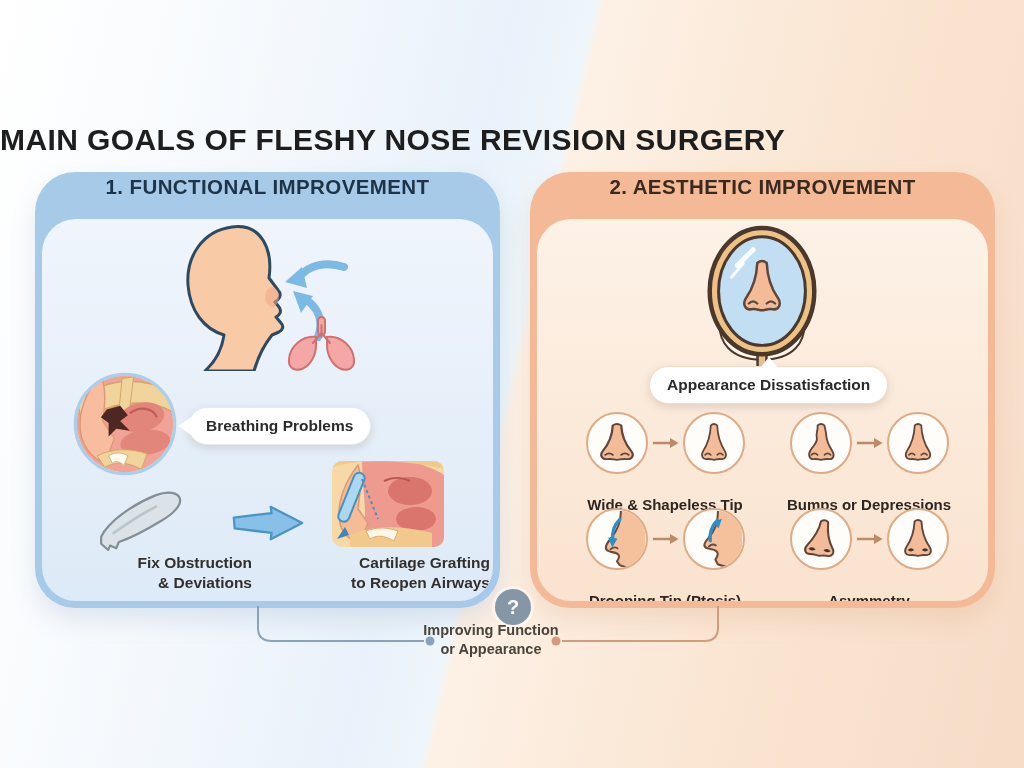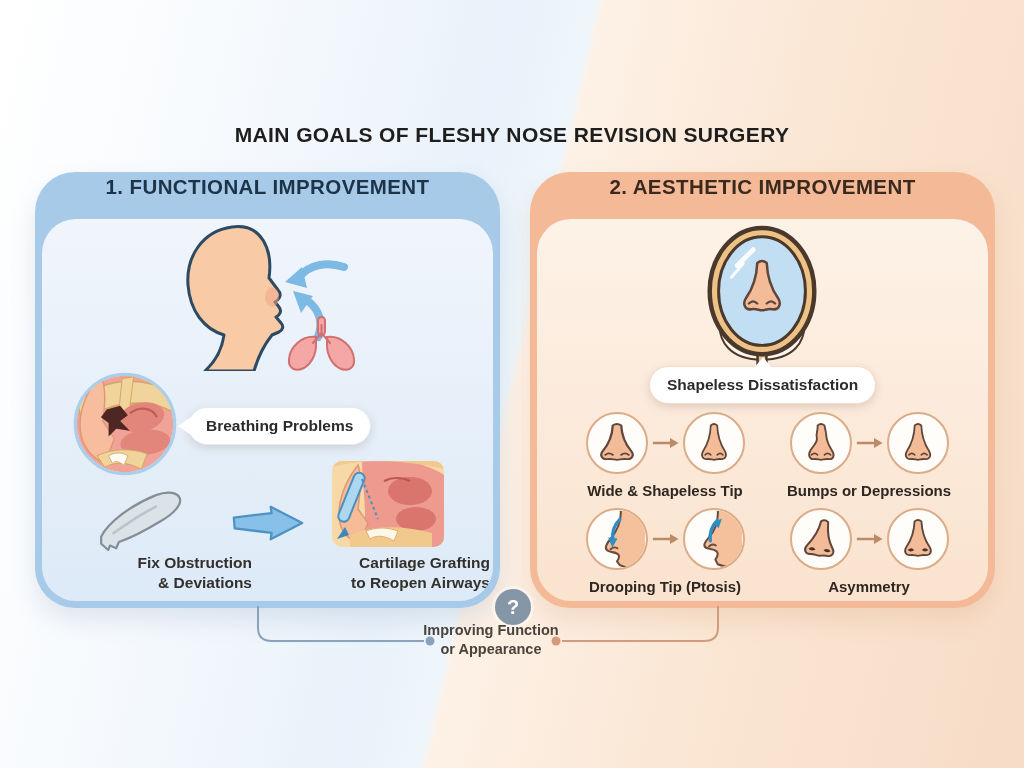--- a/index.html
+++ b/index.html
@@ -1,20 +1,20 @@
 <!DOCTYPE html>
 <html><head>
 <meta charset="utf-8">
 <style>
   html,body{margin:0;padding:0;}
   body{font-family:"Liberation Sans",sans-serif;}
   .page{position:relative;width:1024px;height:768px;overflow:hidden;
     background:linear-gradient(103deg,#ffffff 0%,#f7fafd 20%,#e9f2fa 43%,#eef6fb 49.6%,#fdf1e6 50.4%,#fae6d3 72%,#f7dcc7 100%);}
-  .title{position:absolute;left:0;right:0;top:123px;text-align:center;
-    font-size:21px;font-weight:800;letter-spacing:.4px;color:#1e1e1e;}
+  .title{position:absolute;left:0;right:0;top:123px;text-align:left;
+    font-size:30px;font-weight:800;letter-spacing:.4px;color:#1e1e1e;}
   
   .panel{position:absolute;top:172px;width:465px;height:436px;border-radius:40px;}
   .panel.func{left:35px;background:#a8cae9;box-shadow:0 12px 24px rgba(110,140,175,.18);}
   .panel.aes{left:530px;background:#f4b997;box-shadow:0 12px 24px rgba(205,140,95,.18);}
   .panel-header{position:absolute;left:0;right:0;top:0;height:30px;display:flex;align-items:center;justify-content:center;
     font-size:20.5px;font-weight:800;letter-spacing:.4px;}
   .panel.func .panel-header{color:#1d3348;}
   .panel.aes .panel-header{color:#3a2a1e;text-align:right;}
   .panel-body{position:absolute;left:7px;right:7px;top:47px;bottom:7px;border-radius:34px;overflow:hidden;}
   .panel.func .panel-body{background:linear-gradient(#f0f5fc,#ddeaf7);padding-left:32px;}
@@ -30,21 +30,21 @@
   .bubble-top::before{content:"";position:absolute;top:-10px;left:50%;transform:translateX(-50%);
     border-left:9px solid transparent;border-right:9px solid transparent;border-bottom:11px solid #fff;}
   
   .ill-label{position:absolute;text-align:right;font-size:15.5px;font-weight:700;color:#33302c;line-height:1.28;}
   
   .aes-item{position:absolute;width:200px;display:flex;flex-direction:column;align-items:center;}
   .pair{display:flex;align-items:center;justify-content:center;}
   .nose-circle{width:58px;height:58px;border-radius:50%;background:#fffdf9;border:2px solid #dcab87;
     display:flex;align-items:center;justify-content:center;overflow:hidden;flex:0 0 auto;}
   .mini-arrow{width:27px;height:12px;margin:0 4px;flex:0 0 auto;}
-  .aes-label{margin-top:8px;font-size:15px;font-weight:700;color:#2e2721;text-align:center;white-space:nowrap;}
+  .aes-label{margin-top:22px;font-size:15px;font-weight:700;color:#2e2721;text-align:center;white-space:nowrap;}
   
   .q-circle{position:absolute;left:495px;top:589px;width:36px;height:36px;border-radius:50%;background:#8596a6;
     display:flex;align-items:center;justify-content:center;color:#fff;font-size:20px;font-weight:800;
     box-shadow:0 0 0 3px rgba(255,255,255,.45);}
   .footer-caption{position:absolute;left:386px;top:621px;width:210px;text-align:center;
     font-size:14.5px;font-weight:700;color:#4a443c;line-height:1.3;}
   svg{display:block;}
 </style>
 </head>
 <body>
@@ -190,21 +190,21 @@
         <path d="M27 90 C20 120 38 134 65 134 C92 134 110 120 103 90" fill="none" stroke="#49382b" stroke-width="9"></path>
         <path d="M27 90 C20 120 38 134 65 134 C92 134 110 120 103 90" fill="none" stroke="#fdf6ec" stroke-width="5"></path>
         <rect x="60.5" y="128" width="9" height="18" rx="2" fill="#e8c089" stroke="#49382b" stroke-width="2.5"></rect>
         <ellipse cx="65" cy="68" rx="53" ry="64" fill="#eec285" stroke="#49382b" stroke-width="4.5"></ellipse>
         <ellipse cx="65" cy="68" rx="44" ry="55" fill="#c2def3" stroke="#49382b" stroke-width="3"></ellipse>
         <line x1="40" y1="42" x2="56" y2="26" stroke="#ffffff" stroke-width="5" stroke-linecap="round" opacity=".9"></line>
         <line x1="34" y1="54" x2="46" y2="40" stroke="#ffffff" stroke-width="3" stroke-linecap="round" opacity=".9"></line>
         <use href="#sym-nose-front" x="33" y="32" width="64" height="64"></use>
       </svg>
 
-      <div class="bubble bubble-top" style="left:112px;top:147px">Shapeless Dissatisfaction</div>
+      <div class="bubble bubble-top" style="left:112px;top:147px">Appearance Dissatisfaction</div>
 
       <div class="aes-item" style="left:28px;top:193px">
         <div class="pair">
           <div class="nose-circle">
             <svg width="46" height="46" viewBox="0 0 60 60">
                 <g transform="translate(30 30) scale(1.22 1) translate(-30 -30)">
                   <use href="#sym-nose-front" width="60" height="60"></use>
                 </g>
               </svg>
           </div>

